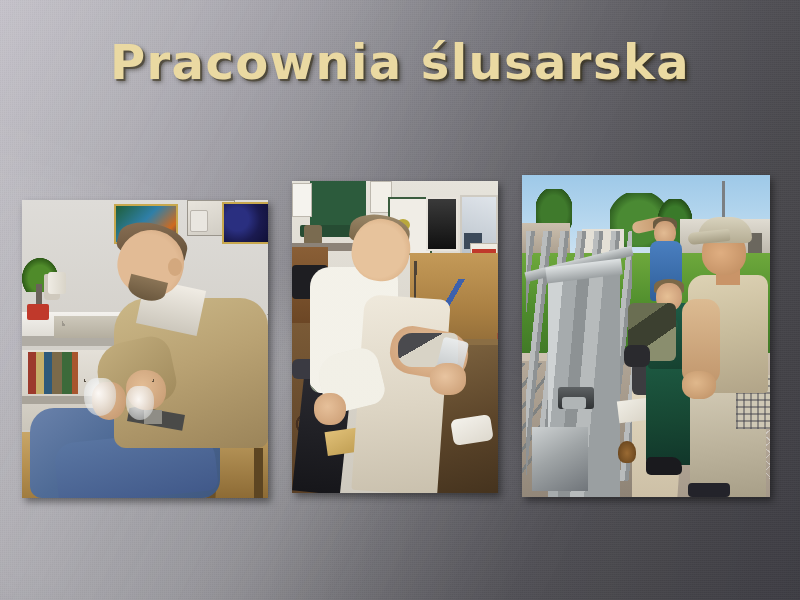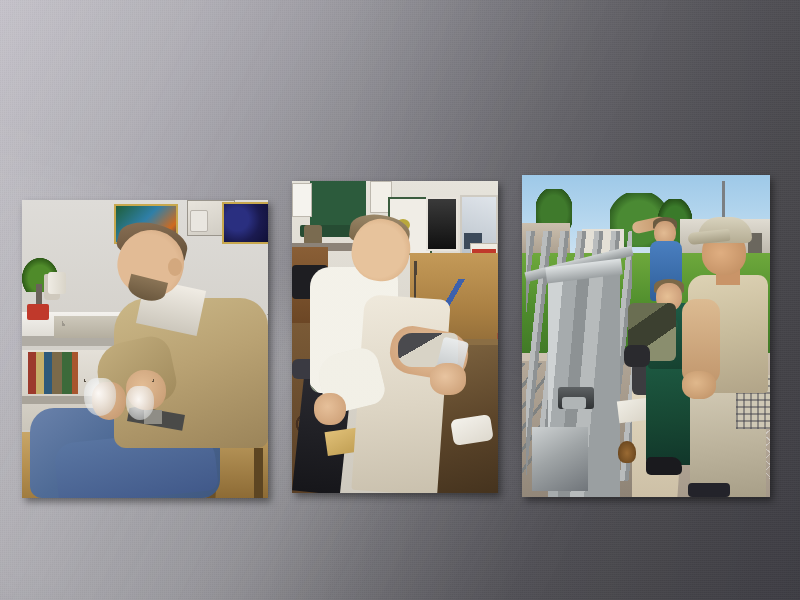--- a/index.html
+++ b/index.html
@@ -375,20 +375,21 @@
 <body>
 
 <div id="slide">
 
   <div class="bg-base"></div>
   <div class="bg-sweep-top"></div>
   <div class="bg-sweep-bottom"></div>
   <div class="bg-darken-right"></div>
   <div class="bg-noise"></div>
 
+  <div id="title">Pracownia ślusarska</div>
 
   <div class="photo" id="photo-1">
     <div class="scene">
       <div class="layer p1-wall"></div>
       <div class="layer p1-pic-a"></div>
       <div class="layer p1-pic-b"></div>
       <div class="layer p1-pic-c"></div>
       <div class="layer p1-outlet"></div>
       <div class="layer p1-shelfwire"></div>
       <div class="layer p1-table"></div>

